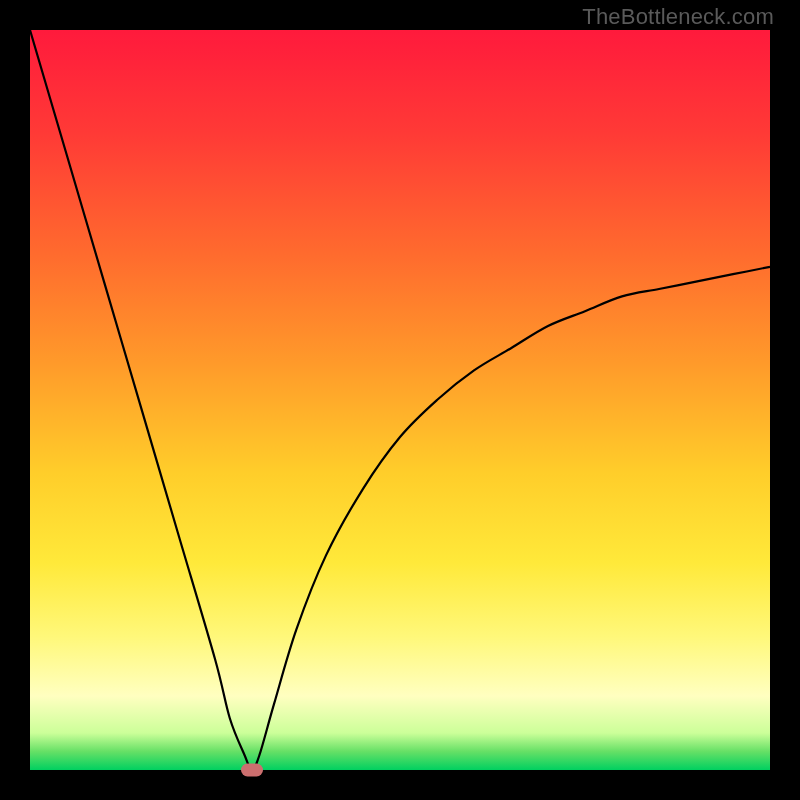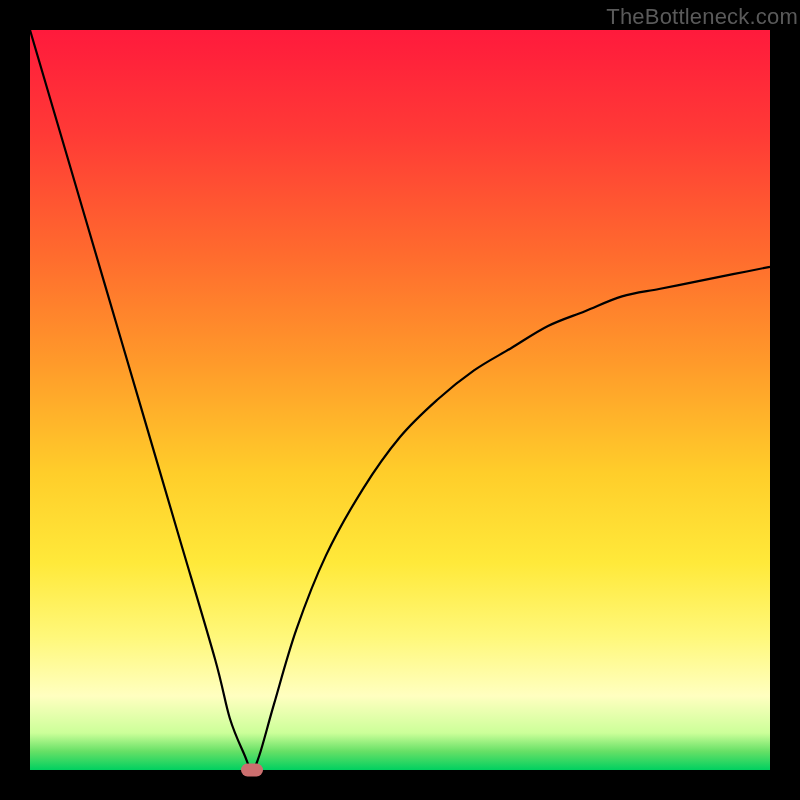--- a/index.html
+++ b/index.html
@@ -28,21 +28,21 @@
         #fff87a 82%,
         #ffffc0 90%,
         #ccff99 95%,
         #66e066 97.5%,
         #00d060 100%
       );
   }
 
   .watermark {
     position: absolute;
-    top: 4px; right: 2px;
+    top: 4px; right: 26px;
     color: #5a5a5a;
     font-size: 22px;
     font-weight: 400;
     letter-spacing: 0.2px;
   }
 
   svg.curve {
     position: absolute;
     left: 0; top: 0;
     width: 740px; height: 740px;

